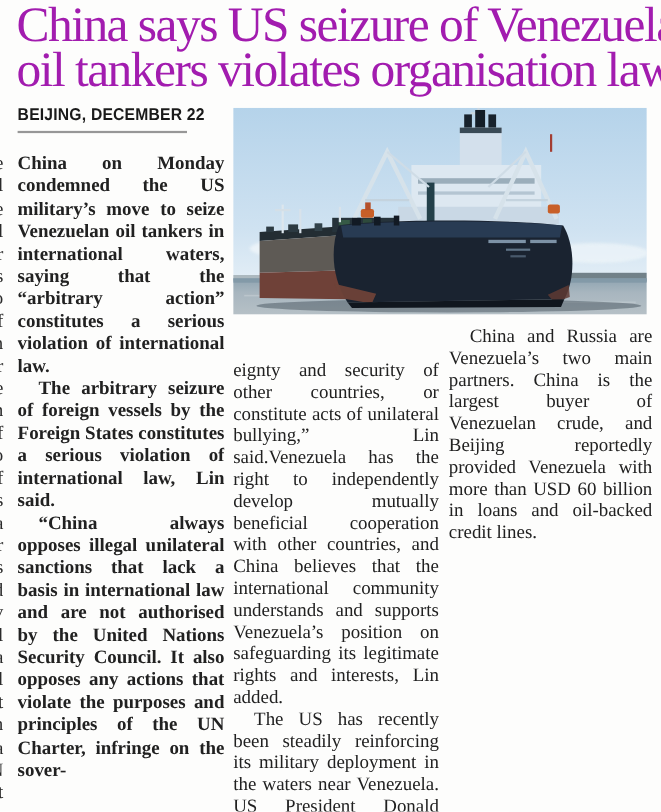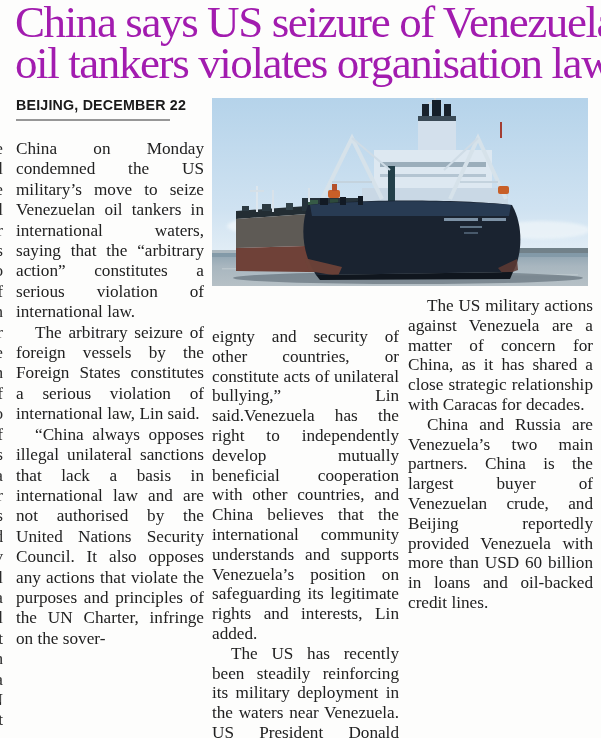--- a/index.html
+++ b/index.html
@@ -22,21 +22,21 @@
     transform:scaleX(.92);transform-origin:0 50%;white-space:nowrap;
   }
   .rule{position:absolute;left:16px;top:119px;width:154px;height:2px;background:#979797;}
   
   .col{
     position:absolute;text-align:justify;color:#212121;
     font-size:17.2px;line-height:20.4px;overflow:hidden;
   }
   .col p{margin:0;padding:0;}
   .col p.ind{text-indent:19px;}
-  #col1{left:16px;top:139px;width:188px;height:599px;}
+  #col1{left:16px;top:139px;width:188px;height:599px;font-weight:bold;}
   #col2{left:212px;top:296px;width:187px;height:442px;line-height:19.8px;margin-top:31px;}
   #col3{left:408px;top:296px;width:185px;height:442px;line-height:19.8px;}
   
   .edge-sliver{
     position:absolute;left:0;top:139px;width:4px;height:596px;overflow:hidden;
   }
   .edge-sliver .sliver-inner{
     width:60px;margin-left:-57px;text-align:right;white-space:pre-line;
     font-size:17.2px;line-height:20.4px;color:#2a2a2a;
   }
@@ -186,17 +186,16 @@
     <p class="ind">The arbitrary seizure of foreign vessels by the Foreign States constitutes a serious violation of international law, Lin said.</p>
     <p class="ind">“China always opposes illegal unilateral sanctions that lack a basis in international law and are not authorised by the United Nations Security Council. It also opposes any actions that violate the purposes and principles of the UN Charter, infringe on the sover-</p>
   </div>
 
   <div class="col" id="col2">
     <p>eignty and security of other countries, or constitute acts of unilateral bullying,” Lin said.Venezuela has the right to independently develop mutually beneficial cooperation with other countries, and China believes that the international community understands and supports Venezuela’s position on safeguarding its legitimate rights and interests, Lin added.</p>
     <p class="ind">The US has recently been steadily reinforcing its military deployment in the waters near Venezuela. US President Donald Trump last week designated the Nicolas Maduro regime as a “foreign terrorist organisation”.He ordered a “total and complete blockade” of</p>
   </div>
 
   <div class="col" id="col3">
-    <p class="ind">The US military actions against Venezuela are a matter of concern for China, as it has shared a close strategic relationship with Caracas for decades.</p>
     <p class="ind"><span>China and Russia are Venezuela’s two main partners. China is the largest buyer of Venezuelan crude, and Beijing reportedly provided Venezuela with more than USD 60 billion in loans and oil-backed credit lines.</span></p>
   </div>
 
 </div>
 
 </body></html>

